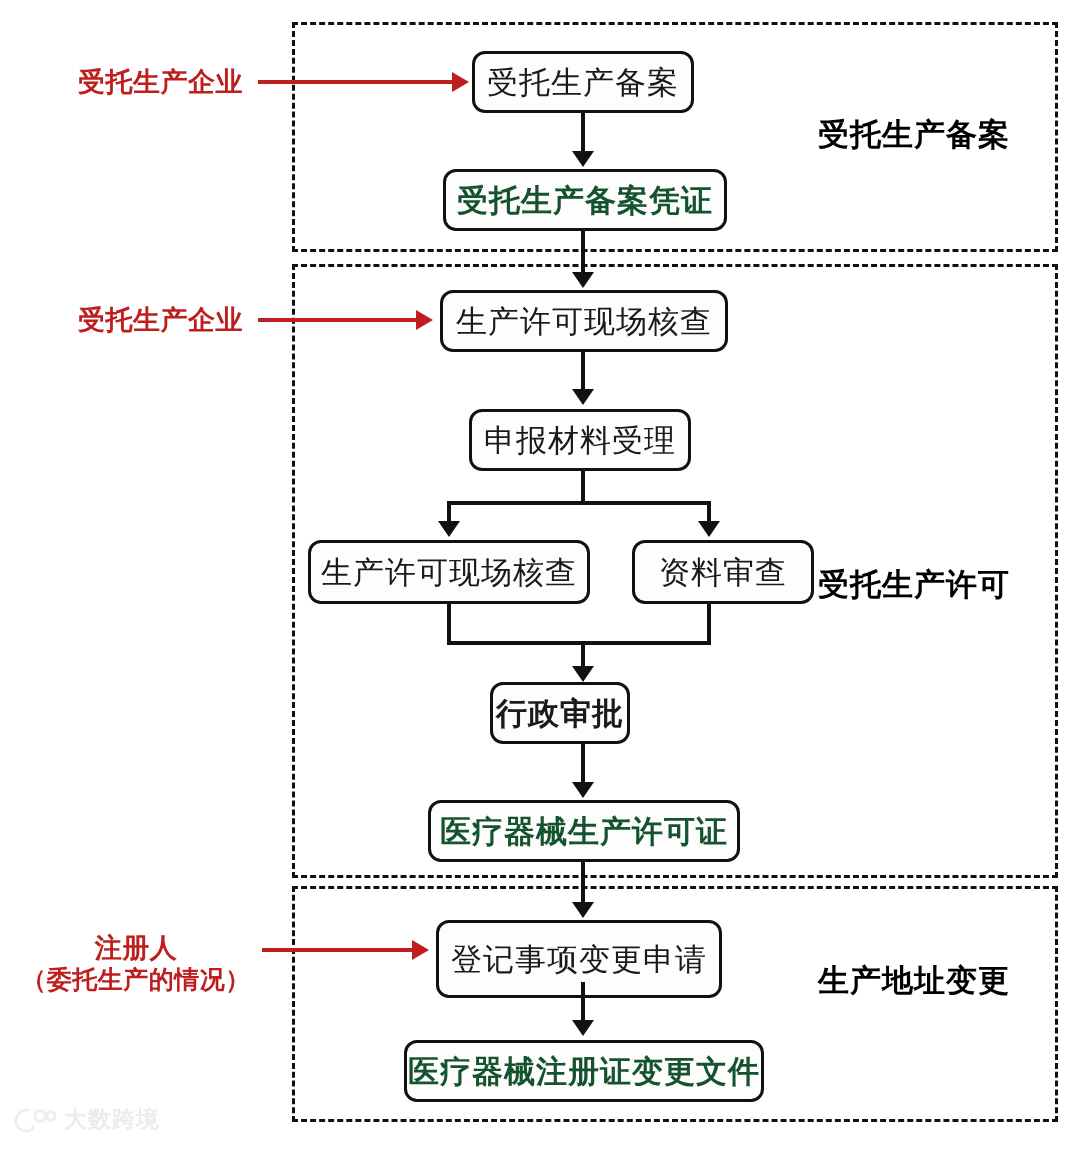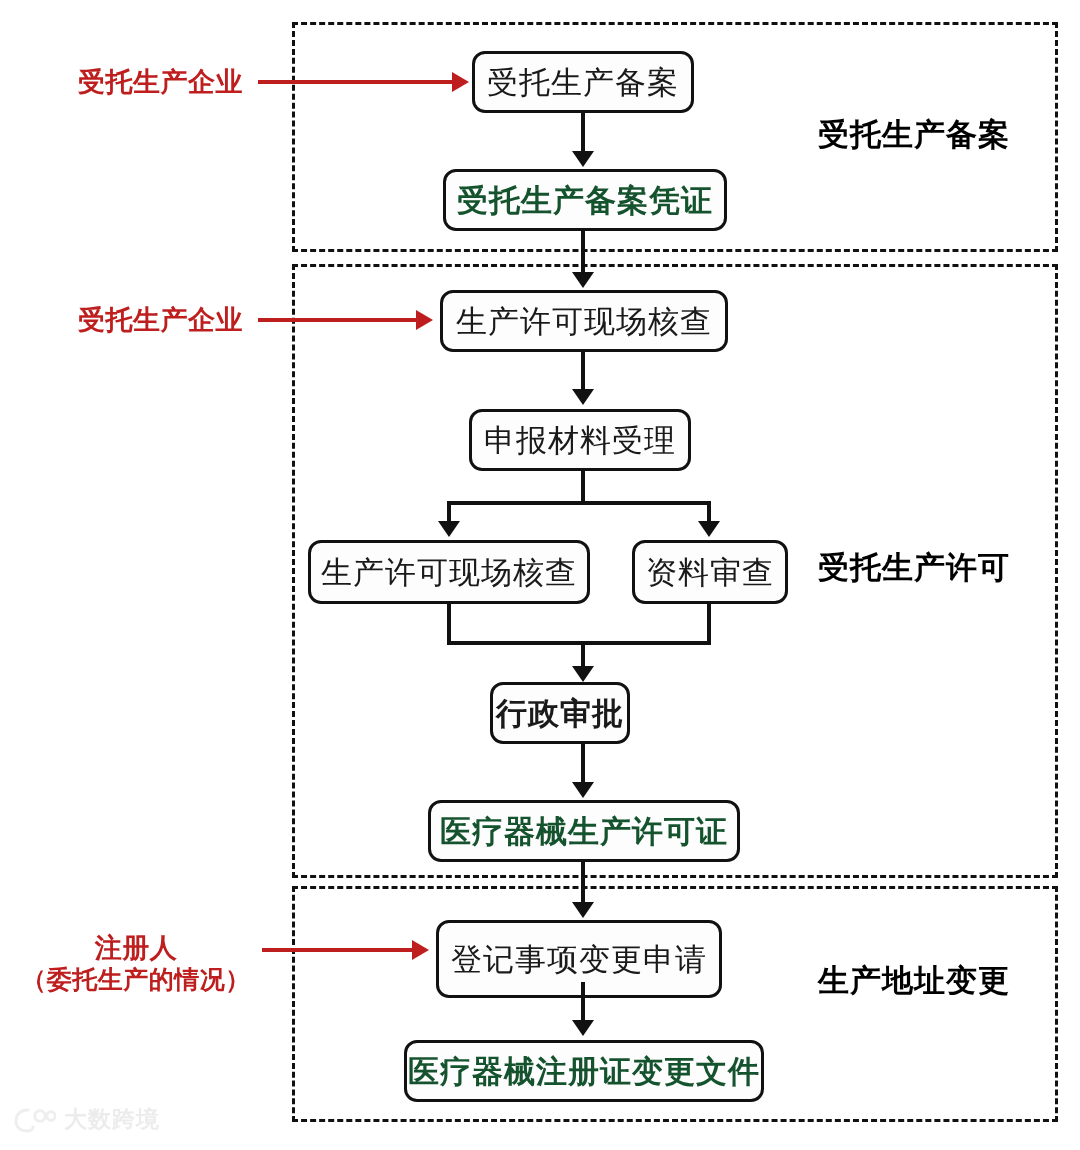--- a/index.html
+++ b/index.html
@@ -25,21 +25,21 @@
   .section-label{
     position:absolute;
     font-family:"Liberation Sans","DejaVu Sans",sans-serif;
     font-weight:bold;
     font-size:31px;
     color:#000000;
     letter-spacing:1px;
     white-space:nowrap;
   }
   #sec-label-1{left:818px;top:114px;}
-  #sec-label-2{left:818px;top:547px;text-align:center;}
+  #sec-label-2{left:818px;top:564px;text-align:center;}
   #sec-label-3{left:818px;top:960px;}
 
   
   .node{
     position:absolute;
     box-sizing:border-box;
     border:3.5px solid #111111;
     border-radius:13px;
     background:#fdfdfd;
     display:flex;
@@ -51,21 +51,21 @@
     white-space:nowrap;
     letter-spacing:1px;
   }
   .node.red{color:#14532d;font-weight:bold;}
 
   #n-beian      {left:472px;top:51px; width:222px;height:62px;}
   #n-beianpz    {left:443px;top:169px;width:284px;height:62px;}
   #n-xkshenqing {left:440px;top:290px;width:288px;height:62px;}
   #n-shouli     {left:469px;top:409px;width:222px;height:62px;}
   #n-xianchang  {left:308px;top:540px;width:282px;height:64px;}
-  #n-ziliao     {left:632px;top:540px;width:156px;height:64px;}
+  #n-ziliao     {left:632px;top:540px;width:182px;height:64px;}
   #n-shenpi     {left:490px;top:682px;width:140px;height:62px;font-weight:bold;}
   #n-xukezheng  {left:428px;top:800px;width:312px;height:62px;}
   #n-biangeng   {left:436px;top:920px;width:286px;height:78px;}
   #n-wenjian    {left:404px;top:1040px;width:360px;height:62px;}
 
   
   .vline{position:absolute;width:4px;background:#111111;}
   .hline{position:absolute;height:4px;background:#111111;}
 
   

